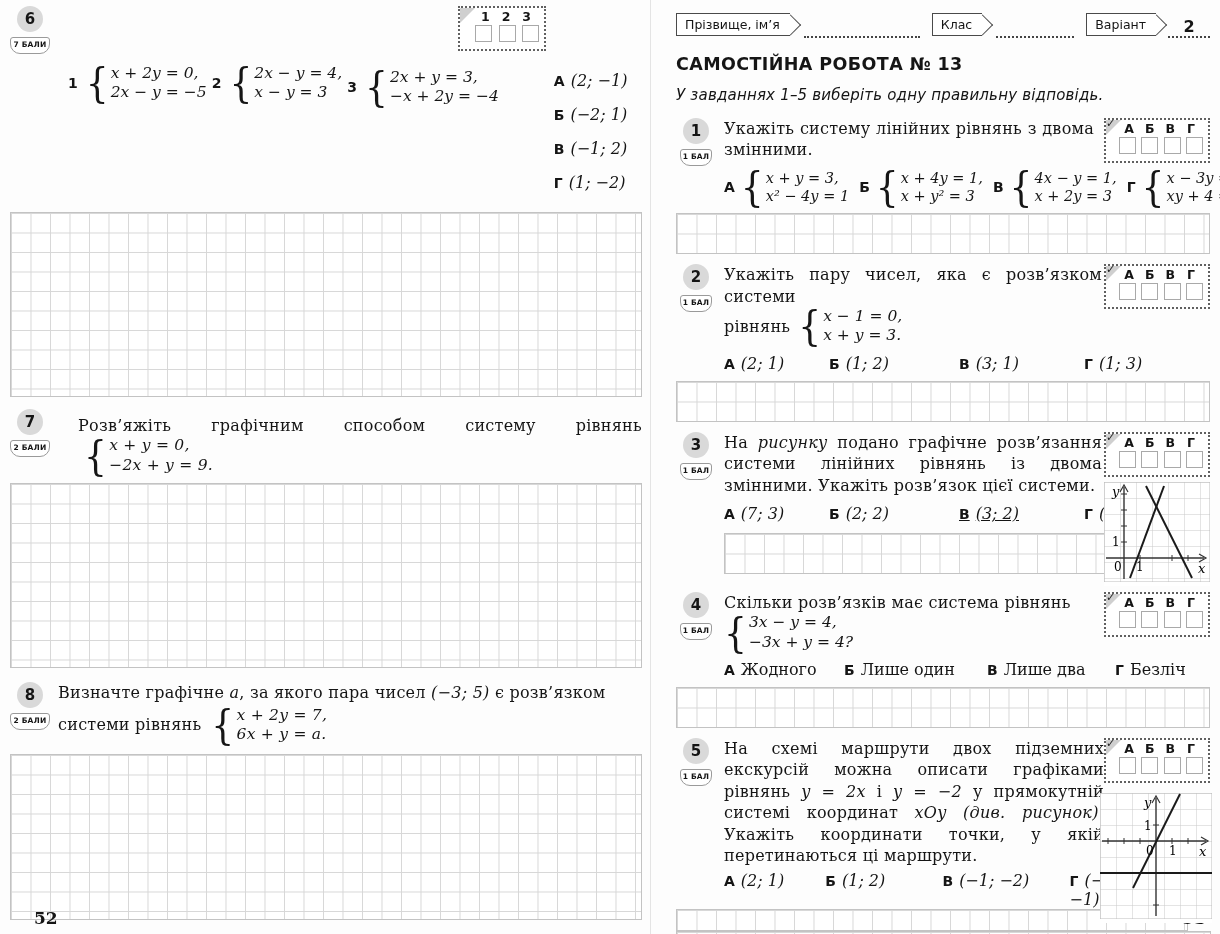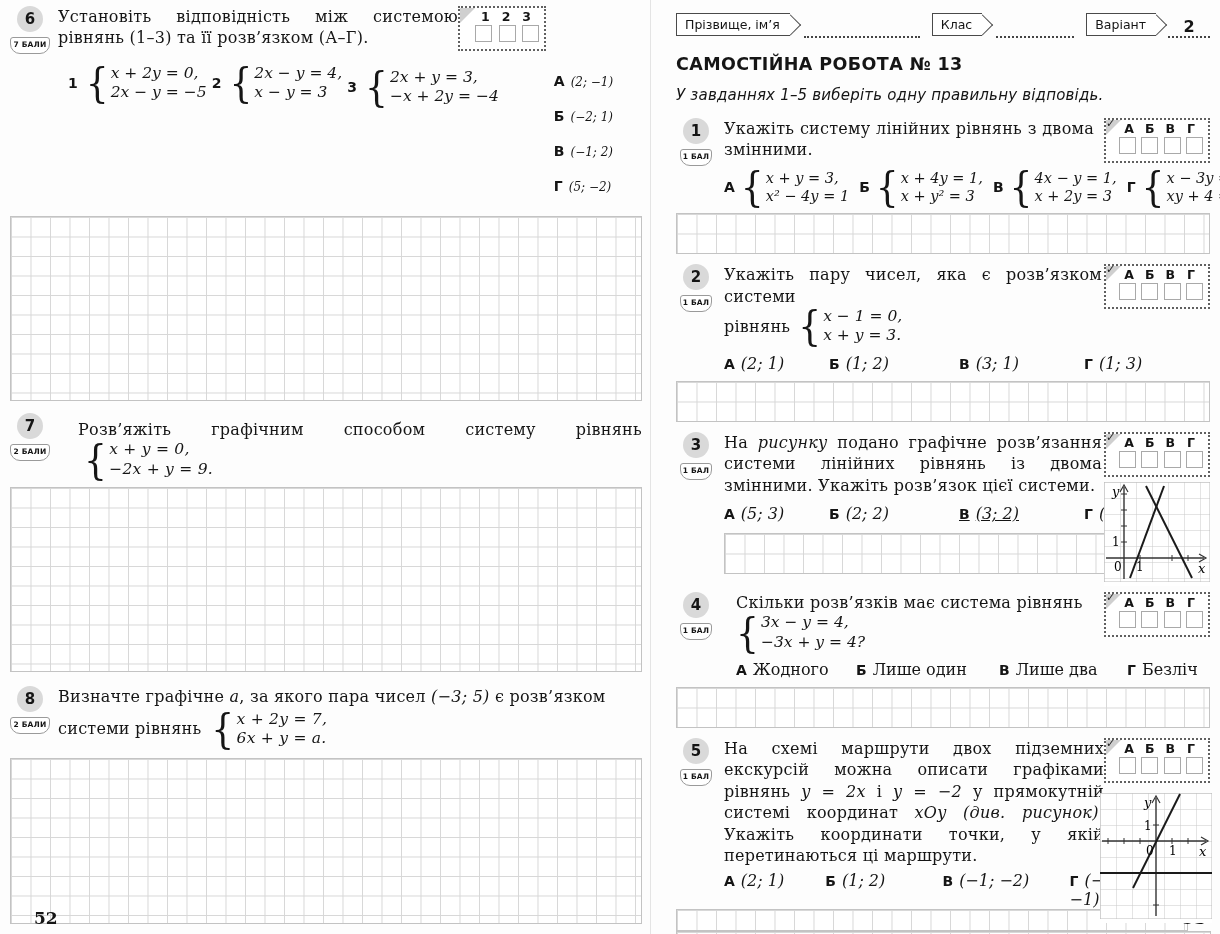--- a/index.html
+++ b/index.html
@@ -43,21 +43,21 @@
   .abox .chk { position:absolute; top:-3px; left:0; font:11px "DejaVu Sans",sans-serif; color:#222; }
   .lrow { display:flex; justify-content:space-between; padding:0 2px 1px 6px; }
   .lrow span { font:bold 12.5px "DejaVu Sans",sans-serif; width:20px; text-align:center; }
   .srow { display:flex; justify-content:space-between; padding-left:6px; }
   .sq { width:17px; height:17px; border:1px solid #a9a9a9; background:#fff; }
   .mbox { width:88px; padding-left:9px; }
   .mbox .lrow span { width:22px; }
 
   
   .optl { font:bold 14px "DejaVu Sans",sans-serif; margin-right:6px; }
-  .optv { font-size:12px; }
+  .optv { font-size:16px; }
   .optrow { display:flex; margin-top:8px; font-size:16px; }
 
   
   .hdr { display:flex; align-items:flex-end; height:30px; }
   .tag { position:relative; border:1.5px solid #4a4a4a; border-right:none;
          font:12.5px "DejaVu Sans",sans-serif; padding:3px 10px 3px 8px; background:#fff;
          white-space:nowrap; margin-bottom:2px;}
   .tag::after { content:""; position:absolute; right:-8px; top:50%; width:14px; height:14px;
                 transform:translateY(-50%) rotate(45deg); border-top:1.5px solid #4a4a4a;
                 border-right:1.5px solid #4a4a4a; background:#fff; }
@@ -77,21 +77,20 @@
 </head>
 <body>
 
 <div class="page" id="pageL">
 
   <div class="taskrow">
     <div class="badgecol">
       <div class="circ">6</div>
       <div class="pts">7 БАЛИ</div>
     </div>
-    <div class="ttext" style="width:400px;">Установіть відповідність між системою рівнянь (1–3) та її розв’язком (А–Г).</div>
     <div class="abox mbox" style="right:96px;">
       <div class="lrow">
         <span>1</span>
         <span>2</span>
         <span>3</span>
       </div>
       <div class="srow">
         <span class="sq"></span>
         <span class="sq"></span>
         <span class="sq"></span>
@@ -124,21 +123,21 @@
         <span class="eqs">
             <span>2x + y = 3,</span>
             <span>−x + 2y = −4</span>
           </span>
       </div>
     </div>
     <div style="line-height:34px;">
       <div><span class="optl">А</span><span class="optv mathv">(2; −1)</span></div>
       <div><span class="optl">Б</span><span class="optv mathv">(−2; 1)</span></div>
       <div><span class="optl">В</span><span class="optv mathv">(−1; 2)</span></div>
-      <div><span class="optl">Г</span><span class="optv mathv">(5; −2)</span></div>
+      <div><span class="optl">Г</span><span class="optv mathv">(1; −2)</span></div>
     </div>
   </div>
 
   <div class="grid" style="height:185px; margin-top:12px;"></div>
 
   <div class="taskrow" style="margin-top:12px;">
     <div class="badgecol">
       <div class="circ">7</div>
       <div class="pts">2 БАЛИ</div>
     </div>
@@ -300,21 +299,21 @@
   <div class="grid" style="height:41px; margin-top:8px;"></div>
 
   <div class="taskrow" style="margin-top:10px; min-height:150px;">
     <div class="badgecol">
       <div class="circ">3</div>
       <div class="pts">1 БАЛ</div>
     </div>
     <div style="flex:1;">
       <div class="ttext" style="width:378px;"><span>На </span><span class="it">рисунку</span><span> подано графічне розв’язання системи лінійних рівнянь із двома змінними. Укажіть розв’язок цієї системи.</span></div>
       <div class="optrow" style="width:420px;">
-        <span style="width:105px;"><span class="optl">А</span><span class="mathv">(5; 3)</span></span>
+        <span style="width:105px;"><span class="optl">А</span><span class="mathv">(7; 3)</span></span>
         <span style="width:130px;"><span class="optl">Б</span><span class="mathv">(2; 2)</span></span>
         <span style="width:125px;text-decoration:underline;"><span class="optl">В</span><span class="mathv">(3; 2)</span></span>
         <span><span class="optl">Г</span><span class="mathv">(2; 3)</span></span>
       </div>
       <div class="grid" style="height:41px; margin-top:10px; width:415px;"></div>
     </div>
     <div class="abox">
       <div class="lrow">
           <span>А</span>
           <span>Б</span>
@@ -358,21 +357,21 @@
         <text x="94" y="91" font-size="13" font-style="italic">x</text>
       </svg>
     </div>
   </div>
 
   <div class="taskrow" style="margin-top:10px;">
     <div class="badgecol">
       <div class="circ">4</div>
       <div class="pts">1 БАЛ</div>
     </div>
-    <div style="flex:1;margin-left:12px;">
+    <div style="flex:1;">
       <div class="ttext" style="width:378px;">Скільки розв’язків має система рівнянь</div>
       <div class="sys">
           <span class="brace"></span>
           <span class="eqs">
             <span>3x − y = 4,</span>
             <span>−3x + y = 4?</span>
           </span>
         </div>
       <div class="optrow">
         <span style="width:120px;"><span class="optl">А</span><span>Жодного</span></span>

